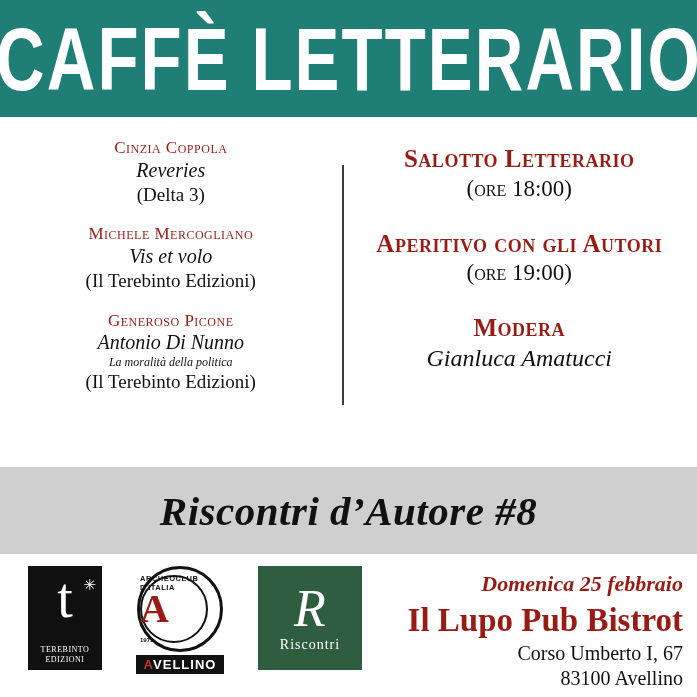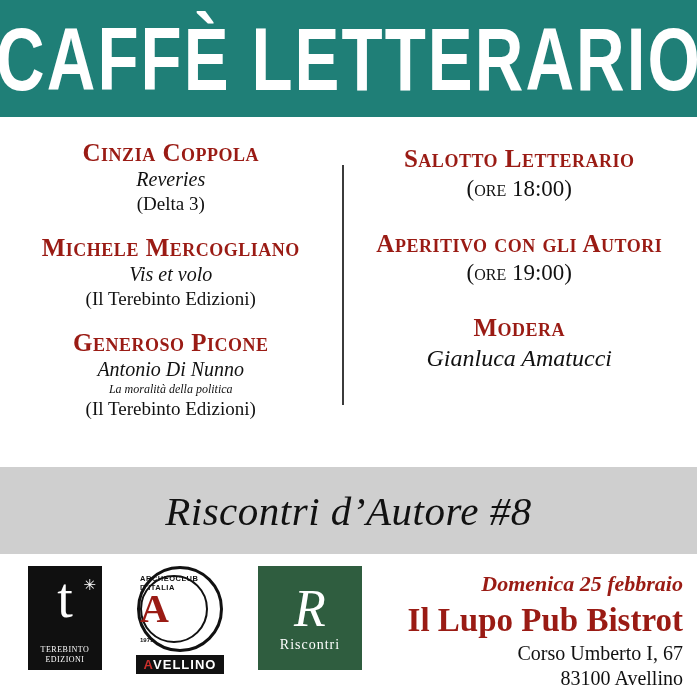--- a/index.html
+++ b/index.html
@@ -73,22 +73,22 @@
     width: 2px;
     height: 240px;
     background: #3b3b3b;
   }
   .author-block {
     text-align: center;
     margin-bottom: 18px;
   }
   .author-name {
     color: #9a1b14;
-    font-size: 25px;
-    font-weight: bold;
+    font-size: 17px;
+    font-weight: normal;
     letter-spacing: 0.5px;
     font-variant: small-caps;
     line-height: 1.1;
   }
   .author-sub {
     color: #111111;
     font-size: 20px;
     font-style: italic;
     line-height: 1.25;
   }
@@ -133,21 +133,21 @@
     height: 87px;
     display: flex;
     align-items: center;
     justify-content: center;
     flex: 0 0 auto;
   }
   .banner-text {
     color: #111111;
     font-size: 41px;
     font-style: italic;
-    font-weight: normal;
+    font-weight: bold;
     letter-spacing: 0.5px;
   }
   
   .footer {
     flex: 1 1 auto;
     display: flex;
     background: #ffffff;
     padding: 12px 14px 6px 28px;
     box-sizing: border-box;
   }

